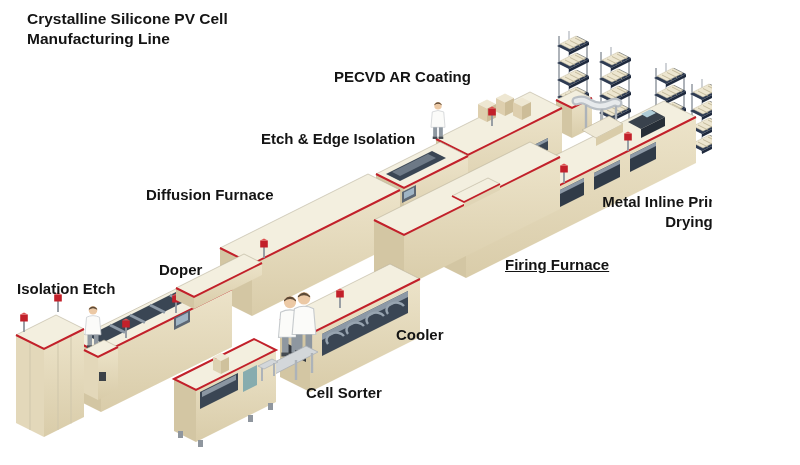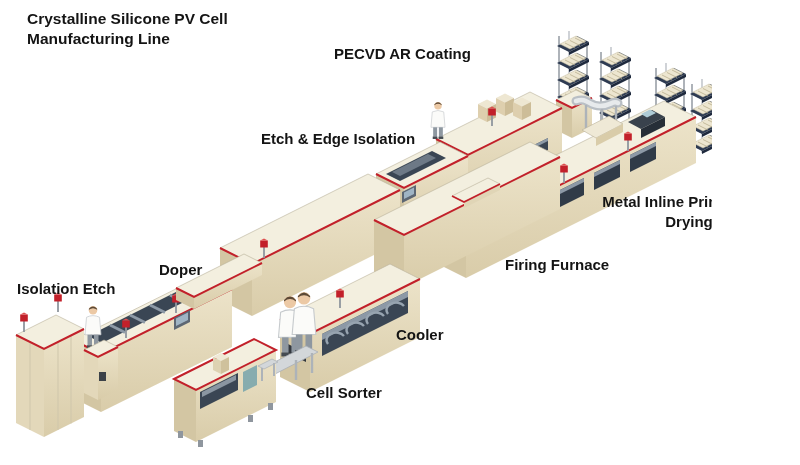--- a/index.html
+++ b/index.html
@@ -2,27 +2,27 @@
 <html><head>
 <meta charset="utf-8">
 <style>
   html,body{margin:0;padding:0;background:#ffffff;}
   #stage{position:relative;width:712px;height:465px;background:#fff;overflow:hidden;
          font-family:"Liberation Sans",sans-serif;}
   #scene{position:absolute;left:0;top:0;}
   .lbl{position:absolute;font-weight:bold;font-size:15px;color:#141414;
        line-height:1.3;white-space:nowrap;z-index:5;}
   .lbl-title{left:27px;top:9px;width:228px;white-space:normal;font-size:15.5px;}
-  .lbl-pecvd{left:334px;top:44px;}
+  .lbl-pecvd{left:334px;top:67px;}
   .lbl-etch-edge{left:221px;top:129px;margin-left:40px;}
   .lbl-diffusion{left:146px;top:185px;}
   .lbl-doper{left:159px;top:260px;}
   .lbl-texturing{left:17px;top:279px;}
   .lbl-metal{left:597px;top:192px;width:184px;white-space:normal;text-align:center;}
-  .lbl-firing{left:505px;top:255px;}
+  .lbl-firing{left:505px;top:255px;text-decoration:underline;}
   .lbl-cooler{left:396px;top:325px;}
   .lbl-sorter{left:283px;top:383px;margin-left:23px;}
 </style>
 </head>
 <body>
 
 <div id="stage">
 
 <svg id="scene" width="800" height="465" viewBox="0 0 800 465">
   <defs>
@@ -281,20 +281,21 @@
     <rect x="178" y="431" width="5" height="7" fill="#8f969e"></rect>
     <rect x="198" y="440" width="5" height="7" fill="#8f969e"></rect>
     <rect x="248" y="415" width="5" height="7" fill="#8f969e"></rect>
     <rect x="268" y="403" width="5" height="7" fill="#8f969e"></rect>
   </g>
 </svg>
 
 <div class="lbl lbl-title">Crystalline Silicone PV Cell Manufacturing Line</div>
 <div class="lbl lbl-texturing">Isolation Etch</div>
 <div class="lbl lbl-doper">Doper</div>
+<div class="lbl lbl-diffusion">Diffusion Furnace</div>
 <div class="lbl lbl-etch-edge">Etch &amp; Edge Isolation</div>
 <div class="lbl lbl-pecvd">PECVD AR Coating</div>
 <div class="lbl lbl-metal">Metal Inline Printing and Drying</div>
 <div class="lbl lbl-firing">Firing Furnace</div>
 <div class="lbl lbl-cooler">Cooler</div>
 <div class="lbl lbl-sorter">Cell Sorter</div>
 
 </div>
 
 </body></html>

